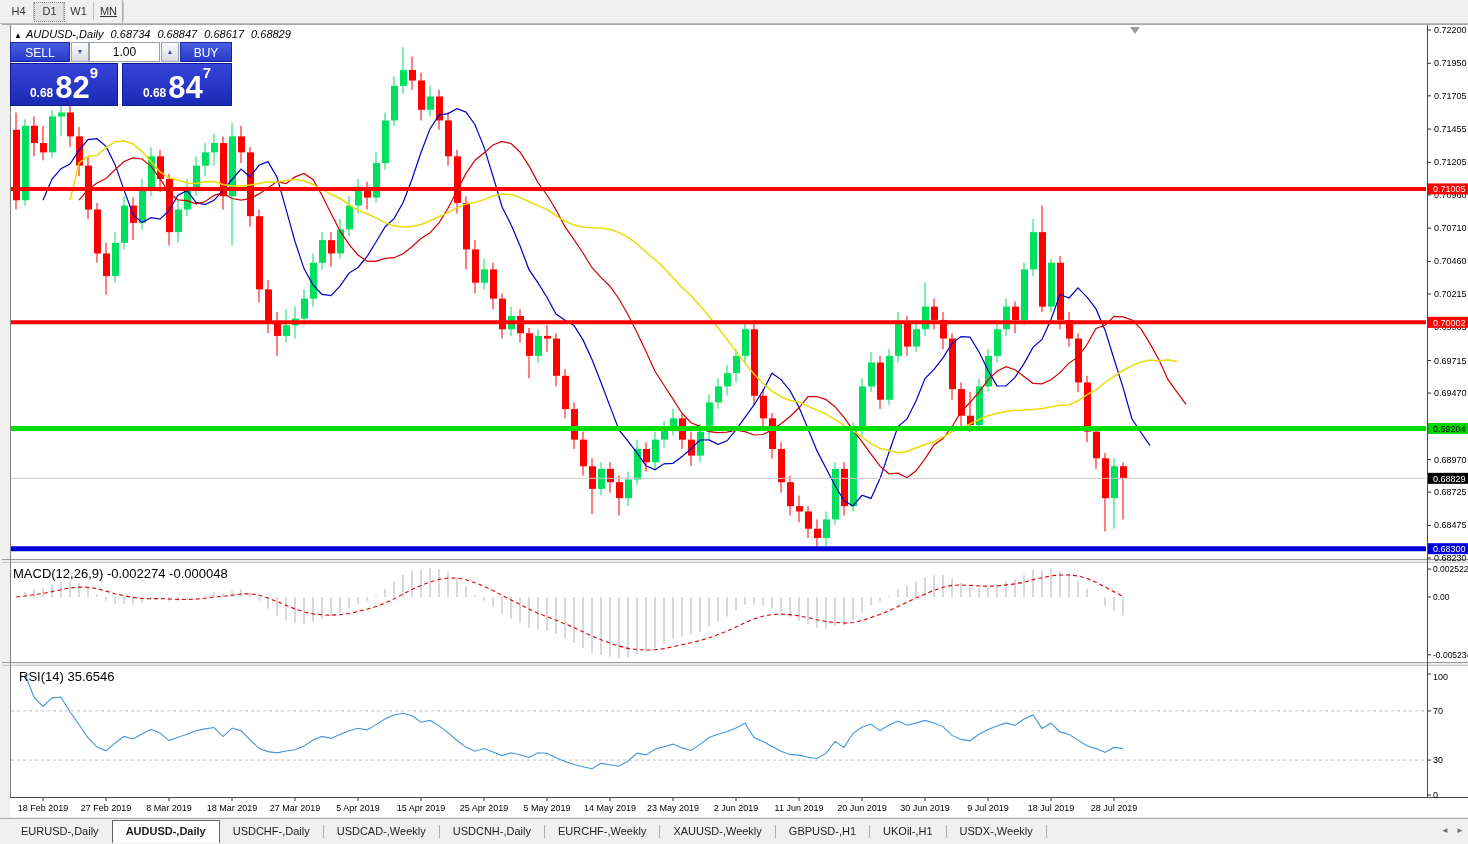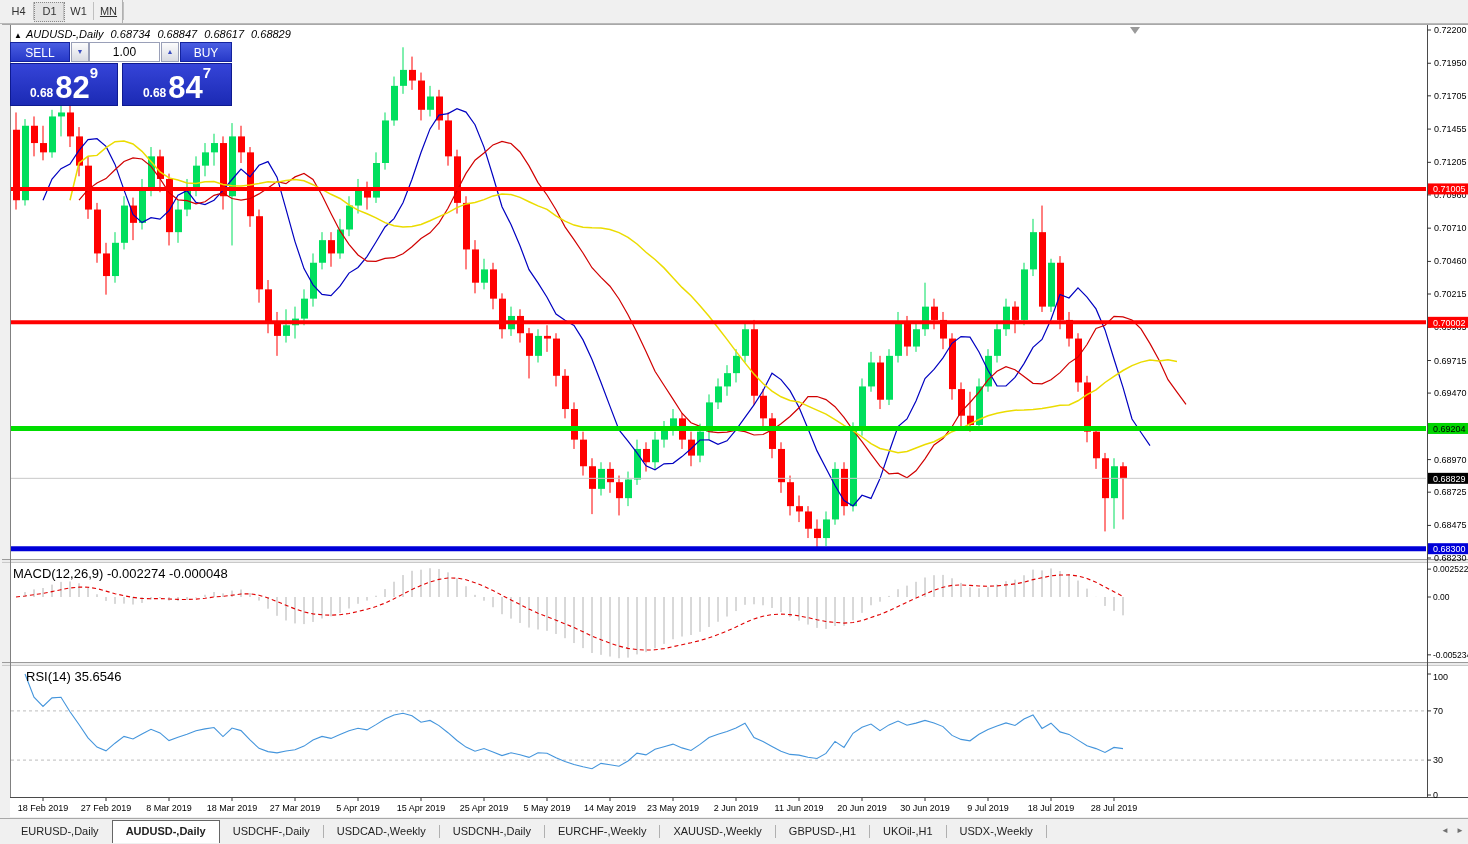--- a/index.html
+++ b/index.html
@@ -39,21 +39,21 @@
     background:linear-gradient(#3544d8,#1b2ab4);border:1px solid #0e1a90;box-sizing:border-box;
     display:flex;align-items:flex-end;justify-content:center;padding-bottom:4px;cursor:pointer;}
   #tp-sell-price{left:0;width:108px;}
   #tp-buy-price{left:112px;width:110px;}
   .tp-prefix{font-size:12px;font-weight:bold;margin-right:2px;line-height:15px;}
   .tp-big{font-size:31px;font-weight:bold;line-height:26px;margin-top:24px;}
   .tp-sup{font-size:15px;font-weight:bold;line-height:13px;align-self:flex-start;margin-top:2px;}
   
   .ind-label{position:absolute;font-size:13px;color:#000;white-space:nowrap;z-index:4;}
   #macd-label{left:13px;top:566px;}
-  #rsi-label{left:26px;top:669px;text-align:right;}
+  #rsi-label{left:19px;top:669px;text-align:right;}
   
   #tabbar{position:absolute;left:0;top:818px;width:1468px;height:26px;background:#f0f0f0;border-top:1px solid #a8a8a8;}
   .tab{position:relative;float:left;height:21px;line-height:21px;padding:0 13px;font-size:11px;color:#222;
     margin-top:2px;cursor:pointer;white-space:nowrap;}
   .tab.active{background:#fff;border:1px solid #666;border-bottom:none;font-weight:bold;height:22px;margin-top:1px;}
   .tab-sep{float:left;width:1px;height:13px;background:#b0b0b0;margin-top:6px;}
   #tabbar-inner{position:absolute;left:8px;top:0;height:26px;}
   .tab-scroll{position:absolute;top:7px;font-size:8px;color:#707070;cursor:pointer;}
   #tab-scroll-left{left:1441px;}
   #tab-scroll-right{left:1456px;}

